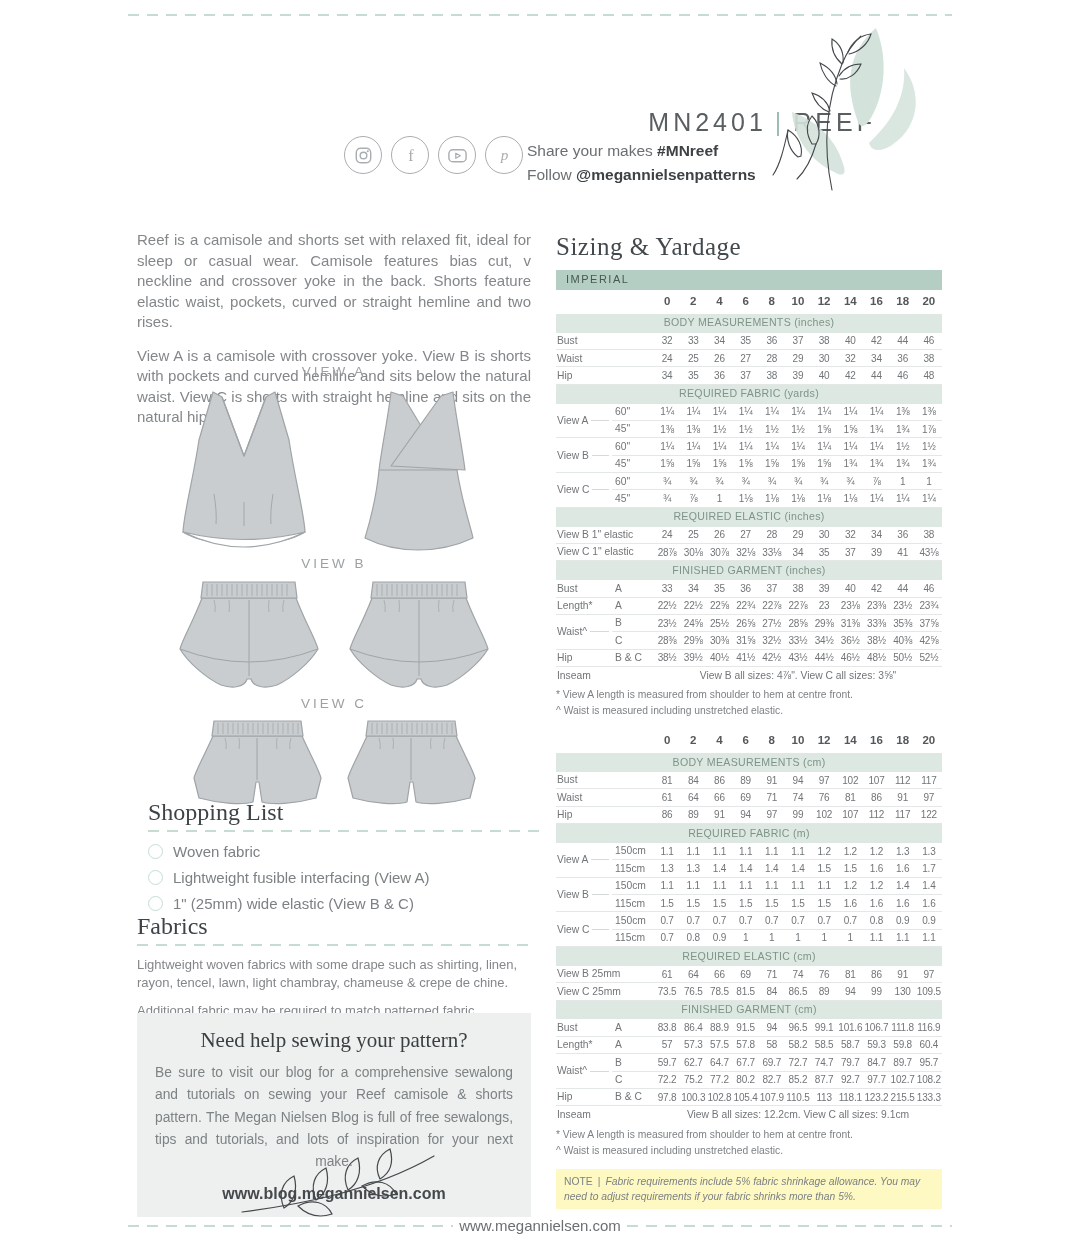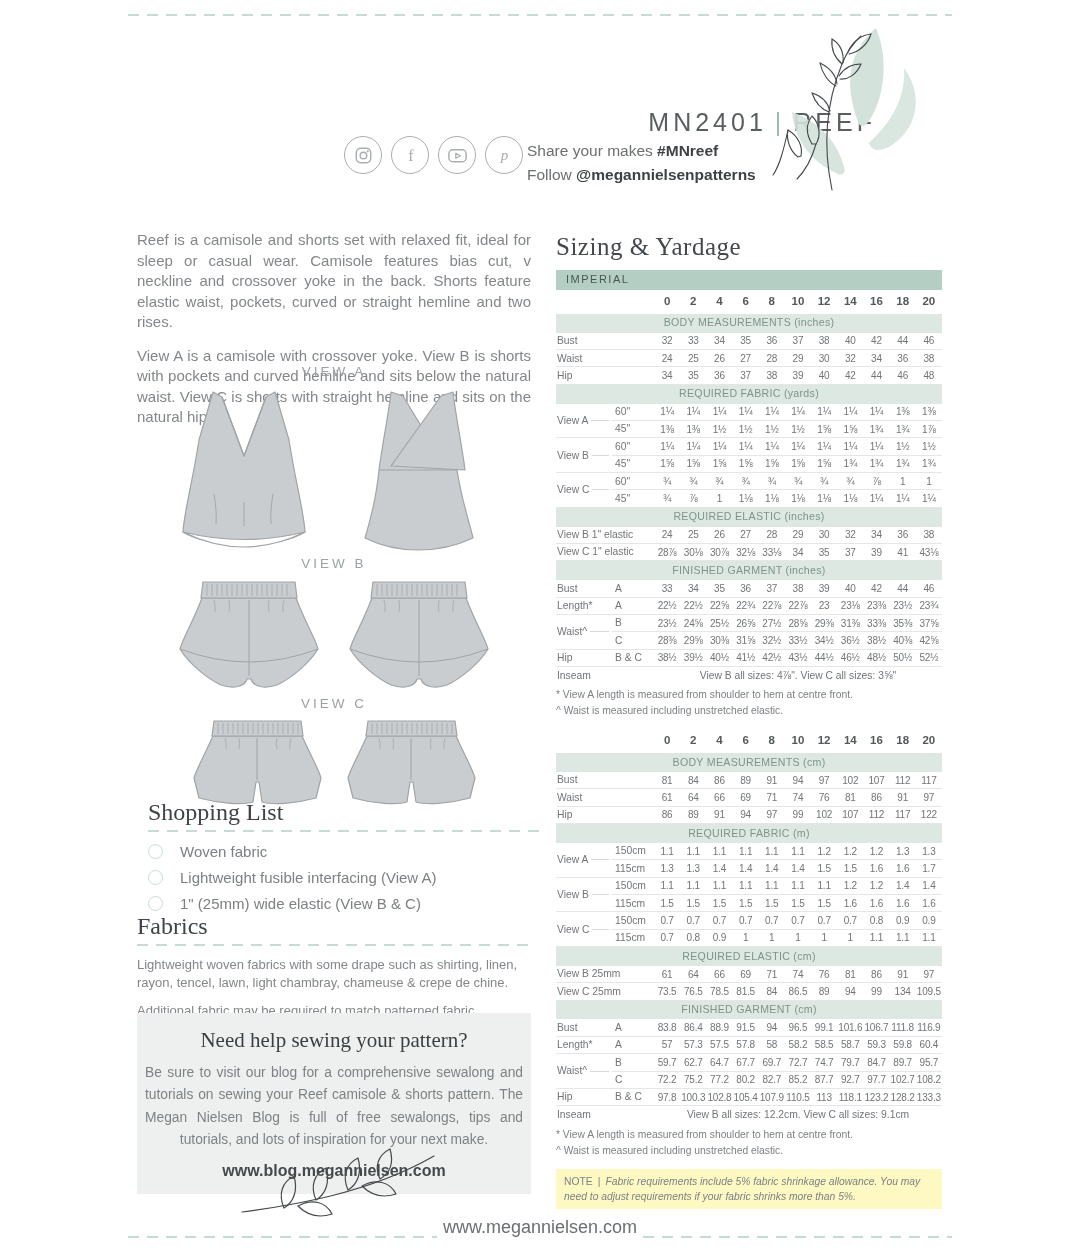--- a/index.html
+++ b/index.html
@@ -21,26 +21,26 @@
   
   #intro{position:absolute;left:137px;top:230px;width:394px;font-size:15px;line-height:1.37;text-align:justify}
   #intro p{margin:0 0 13px}
   #views{position:absolute;left:137px;top:360px;width:394px;text-align:center}
   .view-label{font-size:13.5px;letter-spacing:3px;color:#9ca1a4;margin:4px 0 5px}
   .garment{display:block;margin:0 auto}
   #shopping{position:absolute;left:148px;top:799px;width:394px}
   .lhead{font-size:24px;color:#3e4347;margin:0;line-height:1.1}
   .hr-dash{margin-top:5px}
   .sh-items{margin-top:11px}
-  .sh-item{display:flex;align-items:center;gap:17px;margin-bottom:9px;font-size:15px;color:#7d8184}
+  .sh-item{display:flex;align-items:center;gap:10px;margin-bottom:9px;font-size:15px;color:#7d8184}
   .bullet{width:13px;height:13px;border:1.5px solid #c6ddd7;border-radius:50%;flex:none}
   #fabrics{position:absolute;left:137px;top:913px;width:394px}
   #fabrics p{margin:10px 0 0;font-size:13px;line-height:1.37}
   #helpbox{position:absolute;left:137px;top:1013px;width:394px;background:#eef0ef;
-    box-sizing:border-box;padding:15px 8px 14px;text-align:center}
+    box-sizing:border-box;padding:15px 18px 14px;text-align:center}
   .hb-title{font-size:21px;color:#3a3f42;margin:0}
   .hb-body{font-size:13.8px;line-height:1.62;color:#7d8285;margin-top:9px;
     text-align:justify;text-align-last:center}
   .hb-url{font-weight:bold;font-size:16px;color:#45494c;margin-top:11px}
   #branch{position:absolute;left:238px;top:1142px}
   
   #sizing{position:absolute;left:556px;top:233px;width:386px}
   .sy-title{font-size:25px;color:#43484c;margin:0 0 9px;letter-spacing:.5px}
   .bigband{background:#b5cec3;color:#46584f;font-size:11px;letter-spacing:1.5px;padding:3px 10px 5px}
   .yt{width:100%;border-collapse:collapse;table-layout:fixed}
@@ -54,22 +54,22 @@
   .yt .lblwrap{display:flex;align-items:center;gap:3px}
   .yt .ldash{flex:1;height:1px;background:#d6dbd8;margin-right:3px}
   .yt tr.inseamrow td{border-bottom:none}
   .yt td.spantext{text-align:center;letter-spacing:0;font-size:10.3px}
   .footnotes{font-size:10.3px;color:#7c8184;margin:4px 0 10px;line-height:1.55}
   #metric-block{margin-top:3px}
   #notebox{margin-top:10px;background:#fef9c3;padding:5px 8px;font-size:10.3px;color:#7c8184;line-height:1.5}
   #notebox .nl{font-style:normal}
   #notebox .nt{font-style:italic}
   
-  #site-footer{position:absolute;left:128px;right:128px;top:1217px;display:flex;align-items:flex-end;gap:6px;
-    font-size:18px;color:#6b6f72}
+  #site-footer{position:absolute;left:128px;right:128px;top:1217px;display:flex;align-items:center;gap:6px;
+    font-size:15px;color:#6b6f72}
   #site-footer .dash2{flex:1}
 </style>
 </head>
 <body>
 
 <div id="top-dash" class="dash2"></div>
 
 <div id="header-title">
   <span>MN2401</span><span class="sep">|</span><span>REEF</span>
 </div>
@@ -750,21 +750,21 @@
               <td class="lbl" colspan="2">View C 25mm</td>
               <td class="val">73.5</td>
               <td class="val">76.5</td>
               <td class="val">78.5</td>
               <td class="val">81.5</td>
               <td class="val">84</td>
               <td class="val">86.5</td>
               <td class="val">89</td>
               <td class="val">94</td>
               <td class="val">99</td>
-              <td class="val">134</td>
+              <td class="val">130</td>
               <td class="val">109.5</td>
             </tr>
             <tr>
               <td class="band" colspan="13">FINISHED GARMENT (cm)</td>
             </tr>
             <tr>
               <td class="lbl">Bust</td>
               <td class="sub">A</td>
               <td class="val">83.8</td>
               <td class="val">86.4</td>
@@ -832,21 +832,21 @@
               <td class="sub">B &amp; C</td>
               <td class="val">97.8</td>
               <td class="val">100.3</td>
               <td class="val">102.8</td>
               <td class="val">105.4</td>
               <td class="val">107.9</td>
               <td class="val">110.5</td>
               <td class="val">113</td>
               <td class="val">118.1</td>
               <td class="val">123.2</td>
-              <td class="val">128.2</td>
+              <td class="val">215.5</td>
               <td class="val">133.3</td>
             </tr>
             <tr class="inseamrow">
               <td class="lbl" colspan="2">Inseam</td>
               <td class="spantext" colspan="11">View B all sizes: 12.2cm. View C all sizes: 9.1cm</td>
             </tr>
           </tbody>
         </table>
       </div>
     <div class="footnotes">

